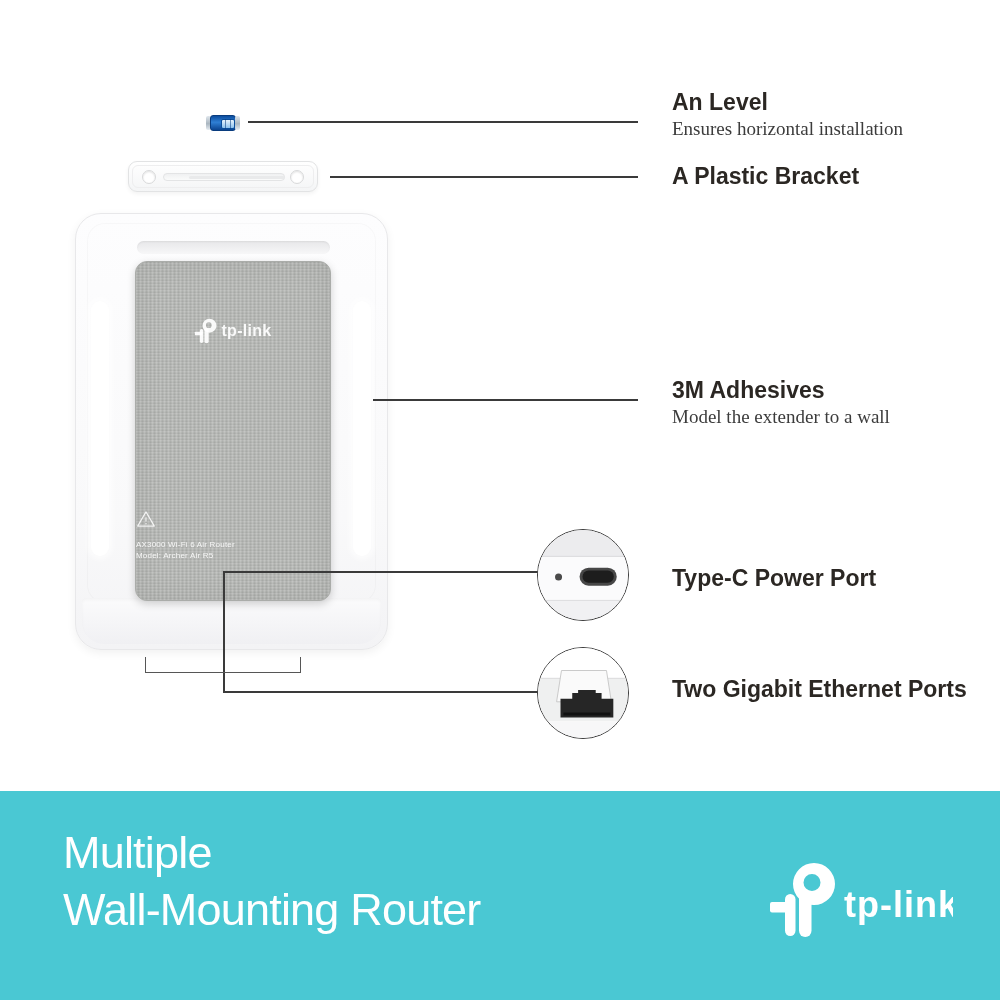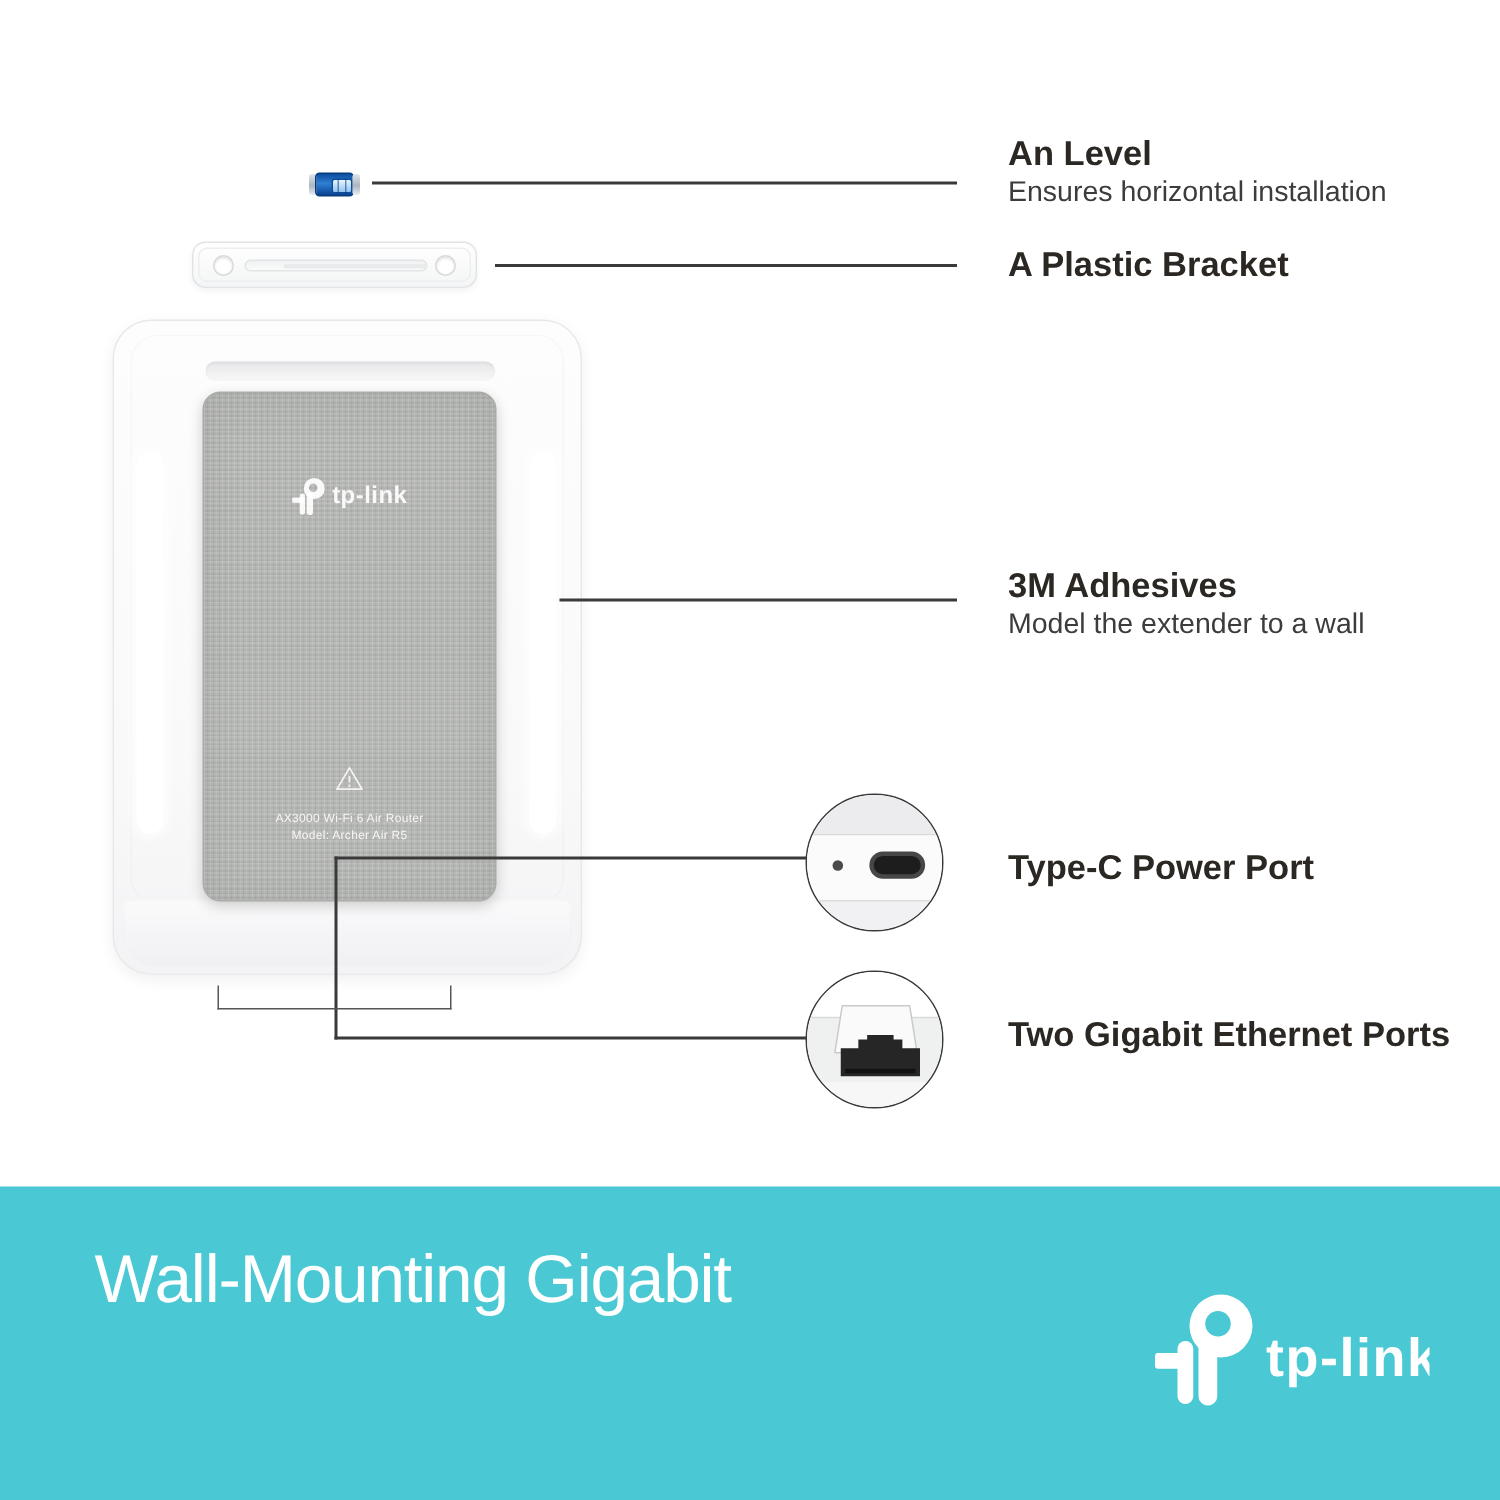--- a/index.html
+++ b/index.html
@@ -52,42 +52,42 @@
     background-color:#b5b7b4;
     background-image:
       repeating-linear-gradient(90deg, rgba(255,255,255,.12) 0 1px, rgba(0,0,0,0) 1px 2px, rgba(0,0,0,.045) 2px 3px, rgba(0,0,0,0) 3px 4px),
       repeating-linear-gradient(0deg, rgba(255,255,255,.09) 0 1px, rgba(0,0,0,.035) 1px 2px, rgba(0,0,0,0) 2px 3px);
     border:1px solid #aaaca9;
     box-shadow:0 3px 9px rgba(0,0,0,.18), inset 0 0 28px rgba(0,0,0,.06); }
   .panel-logo { position:absolute; left:0; right:0; top:56px; display:flex; justify-content:center;
     align-items:flex-start; gap:4px; color:rgba(255,255,255,.92); }
   .panel-logo svg { width:23px; height:26px; }
   .panel-logo .txt { font-size:16px; font-weight:bold; letter-spacing:.3px; line-height:26px; }
-  .panel-warning { position:absolute; left:0; right:0; top:248px; text-align:center;
+  .panel-warning { position:absolute; left:0; right:0; top:248px; text-align:left;
     color:rgba(255,255,255,.88); }
   .panel-warning svg { width:20px; height:18px; }
   .panel-warning .w1 { margin-top:7px; font-size:8px; line-height:11px; letter-spacing:.2px; }
   .panel-warning .w2 { font-size:8px; line-height:11px; letter-spacing:.2px; }
 
   
   .cl { position:absolute; background:#3a3a3a; }
   .cl.h { height:1.6px; } .cl.v { width:1.6px; }
   .ub { position:absolute; background:#565656; }
 
   
   .zoom-circle { position:absolute; width:92px; height:92px; border-radius:50%;
     border:1.6px solid #3a3a3a; background:#fff; overflow:hidden; }
   .zoom-circle svg { display:block; width:100%; height:100%; }
   .circle-typec { left:537px; top:529px; }
   .circle-eth { left:537px; top:647px; }
 
   
   .callout { position:absolute; left:672px; color:#2d2a27; }
   .callout .t { font-size:23px; font-weight:bold; line-height:24px; color:#2b2723; }
-  .callout .s { font-size:19px; font-weight:normal; line-height:26px; color:#3c3c3c; margin-top:2px; }
+  .callout .s { font-size:19px; font-weight:normal; line-height:26px; color:#3c3c3c; margin-top:2px;font-family:Liberation Serif, serif; }
   .co-0 { top:90px; } .co-1 { top:164px; } .co-2 { top:378px; }
   .co-3 { top:566px; } .co-4 { top:677px; }
 
   
   .banner { position:absolute; left:0; top:791px; width:1000px; height:209px; background:#4AC8D3; }
   .banner-title { position:absolute; left:63px; top:33px; color:#ffffff;
     font-size:45px; line-height:57px; font-weight:normal; letter-spacing:-.8px; }
   .banner-logo { position:absolute; left:768px; top:70px; width:185px; height:78px; color:#ffffff; }
 </style>
 </head>
@@ -199,21 +199,22 @@
   </div>
   <div class="callout co-3">
     <div class="t">Type-C Power Port</div>
   </div>
   <div class="callout co-4">
     <div class="t">Two Gigabit Ethernet Ports</div>
   </div>
 
   <div class="banner">
     <div class="banner-title">
-      <div>Wall-Mounting Gigabit</div>
+      <div>Multiple</div>
+      <div>Wall-Mounting Router</div>
     </div>
     <div class="banner-logo">
       <svg viewBox="0 0 185 78" fill="currentColor">
         <use href="#tpmono"></use>
         <text x="76" y="56" font-family="Liberation Sans, sans-serif" font-size="36" font-weight="bold" letter-spacing="1" fill="#ffffff">tp-link</text>
       </svg>
     </div>
   </div>
 
 </div>

